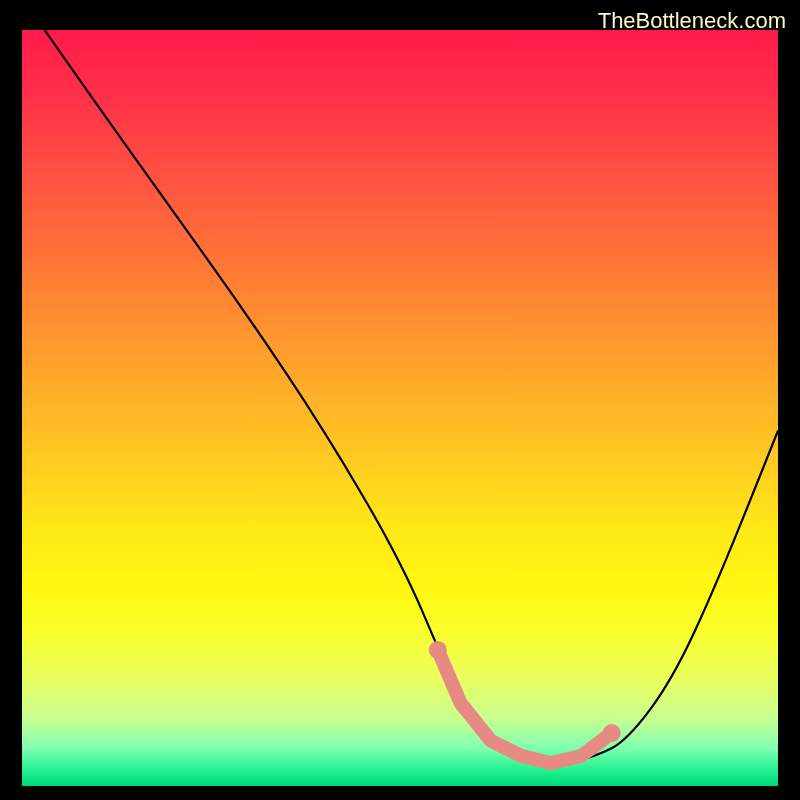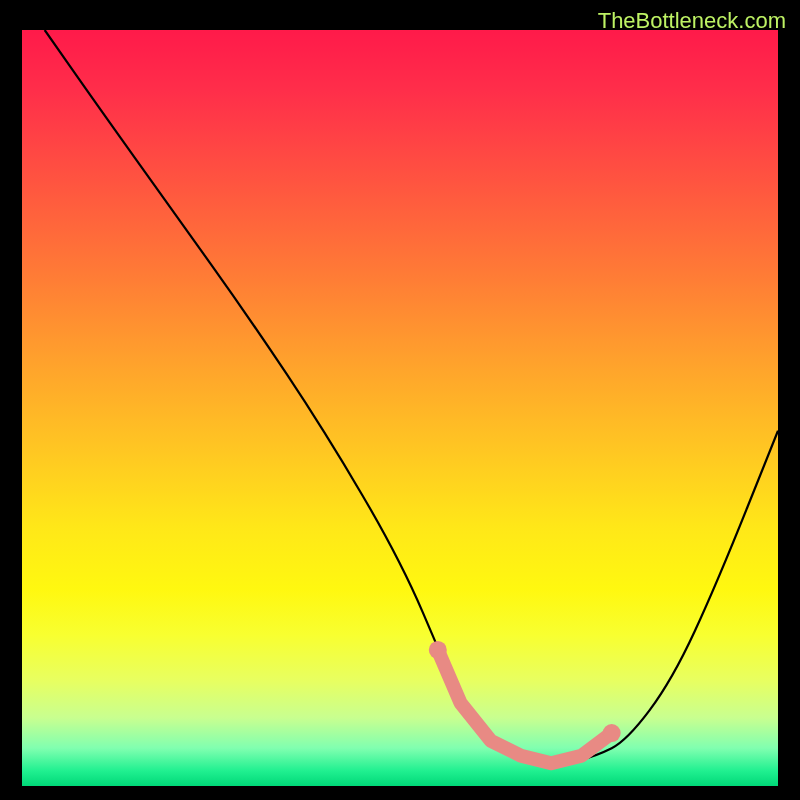--- a/index.html
+++ b/index.html
@@ -8,21 +8,21 @@
     height: 800px;
     background: #000;
     position: relative;
     overflow: hidden;
     font-family: Arial, sans-serif;
   }
   .watermark {
     position: absolute;
     top: 8px;
     right: 14px;
-    color: #bef264;
+    color: #fef9c3;
     font-size: 22px;
     font-weight: 500;
     z-index: 10;
   }
   .plot-area {
     position: absolute;
     left: 22px;
     top: 30px;
     width: 756px;
     height: 756px;

